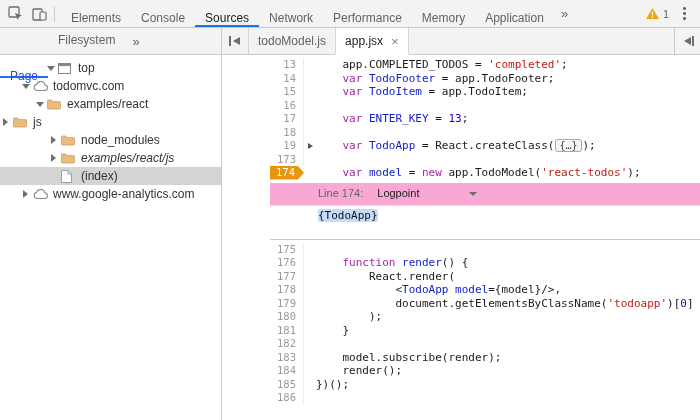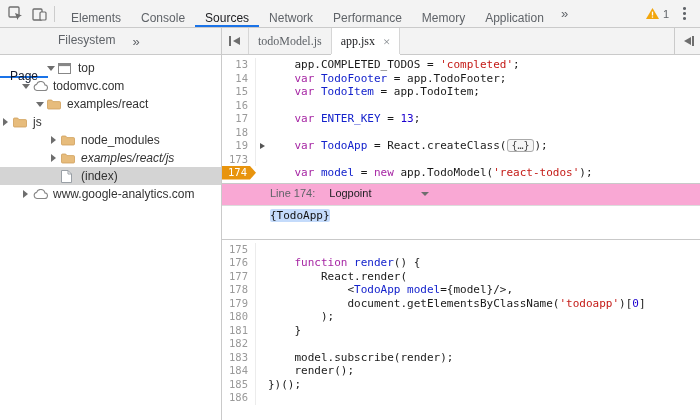--- a/index.html
+++ b/index.html
@@ -32,45 +32,45 @@
   .main { flex:1; min-height:0; display:flex; }
   .sidebar { width:222px; min-width:222px; border-right:1px solid #cacaca; display:flex; flex-direction:column; background:#fff; }
   .side-tabs, .ed-tabs {
     height:27px; min-height:27px; background:#f3f3f3;
     border-bottom:1px solid #cacaca; display:flex; align-items:stretch;
   }
   .stab {
     padding:0 10px; display:flex; align-items:center; font-size:12px;
     color:#5f6368; border-bottom:2px solid transparent;
   }
-  .stab.active { color:#0f172a; border-bottom-color:#1a73e8;margin-top:48px; }
+  .stab.active { color:#1d4ed8; border-bottom-color:#1a73e8;margin-top:48px; }
   
   .tree { flex:1; overflow:hidden; padding-top:4px; font-size:12px; color:#333; }
   .trow { height:18px; display:flex; align-items:center; white-space:nowrap; }
   .trow.selected { background:#d4d4d4; }
   .arrow { width:11px; min-width:11px; display:inline-flex; justify-content:center; }
   .arrow.expanded::before { content:''; border-left:4px solid transparent; border-right:4px solid transparent; border-top:5px solid #6e6e6e; }
   .arrow.collapsed::before { content:''; border-top:4px solid transparent; border-bottom:4px solid transparent; border-left:5px solid #6e6e6e; }
   .ticon { width:16px; min-width:16px; height:13px; margin:0 4px 0 2px; display:inline-flex; align-items:center; }
   .tlabel.italic { font-style:italic; }
   
   .editor { flex:1; min-width:0; display:flex; flex-direction:column; background:#fff; }
   .edbtn { width:26px; min-width:26px; display:flex; align-items:center; justify-content:center; }
   .edbtn.right { margin-left:auto; border-left:1px solid #cacaca; }
-  .ed-tablist { display:flex; align-items:stretch;font-family:Liberation Serif, serif; }
+  .ed-tablist { display:flex; align-items:stretch; }
   .etab {
     display:flex; align-items:center; padding:0 9px; font-size:12px;
     color:#5f6368; border-left:1px solid #d6d6d6; white-space:nowrap;
   }
   .etab.active { background:#fff; color:#202124; border-right:1px solid #d6d6d6; box-shadow:0 1px 0 #fff; }
   .tclose { margin-left:8px; color:#80868b; font-size:13px; line-height:1; }
   
   .code {
     flex:1; min-height:0; overflow:hidden; background:#fff; padding-top:3px;
-    font-family:"DejaVu Sans Mono", monospace; font-size:11px; line-height:13.5px;
+    font-family:"DejaVu Sans Mono", monospace; font-size:11px; line-height:13.5px;margin-left:48px;
   }
   .crow { display:flex; height:13.5px; }
   .gut {
     width:34px; min-width:34px; text-align:right; padding-right:7px;
     color:#9a9a9a; font-size:10.5px; border-right:1px solid #ececec;
   }
   .gut.badge {
     background:#e8940d; color:#fff; border-right:none; padding-right:9px;
     clip-path:polygon(0 0, calc(100% - 6px) 0, 100% 50%, calc(100% - 6px) 100%, 0 100%);
   }

